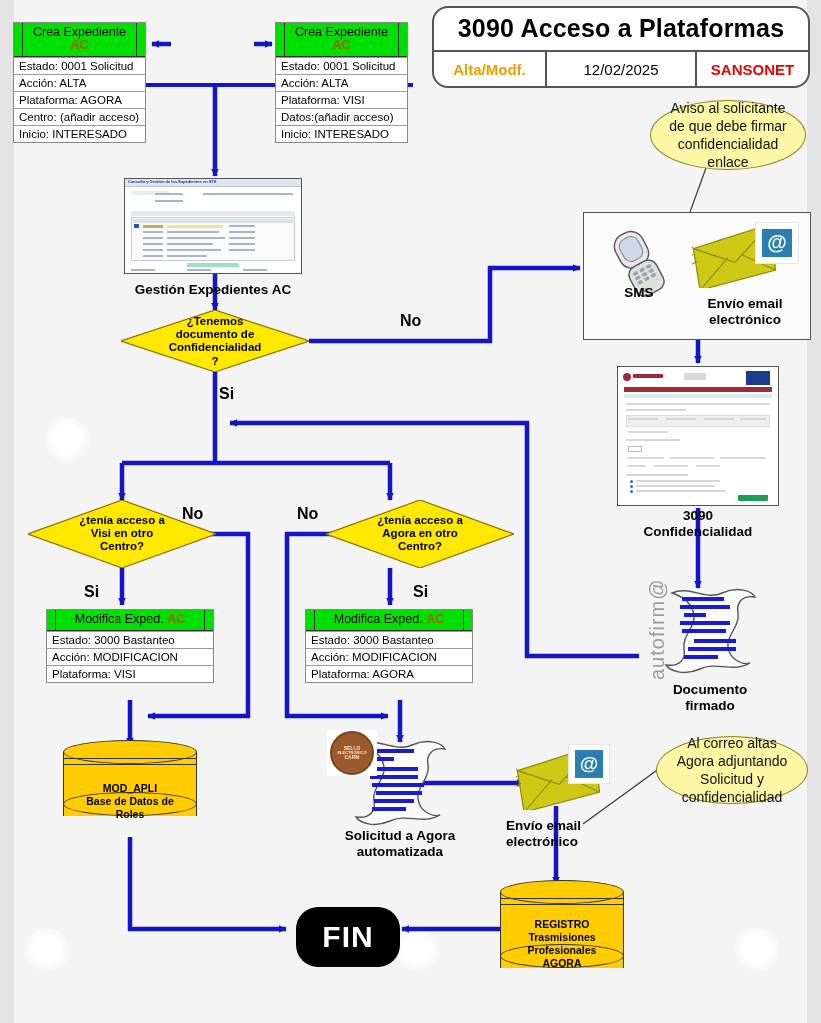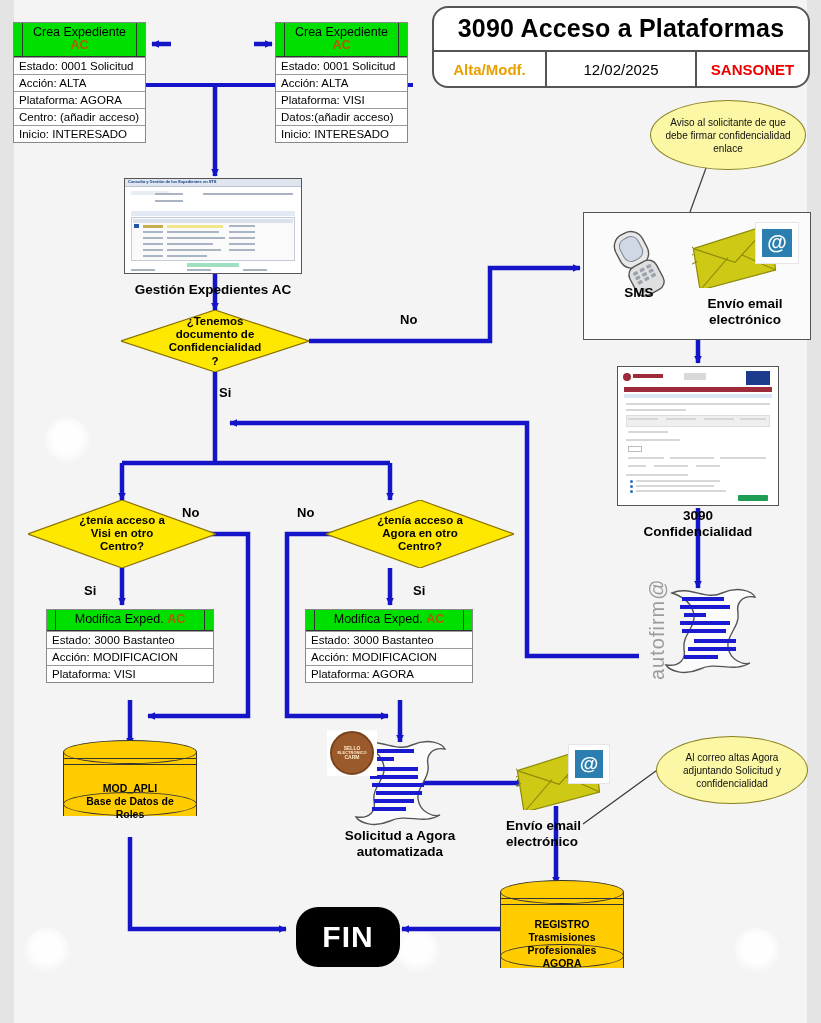--- a/index.html
+++ b/index.html
@@ -66,26 +66,26 @@
   .diamond{position:absolute;}
   .diamond .dtext{
     position:absolute;left:0;right:0;top:50%;transform:translateY(-50%);
     text-align:center;font-size:11.5px;font-weight:bold;line-height:1.15;color:#000;
   }
 
   
   .callout{
     position:absolute;background:#fbf7a5;border:1px solid #8a7f1e;border-radius:50%;
     display:flex;align-items:center;justify-content:center;text-align:center;
-    font-size:10px;line-height:1.3;color:#111;padding:4px 12px;box-sizing:border-box;
+    font-size:14px;line-height:1.3;color:#111;padding:4px 12px;box-sizing:border-box;
   }
 
   
   .lbl{position:absolute;font-weight:bold;color:#000;}
-  .lbl.lg{font-size:13px;}
+  .lbl.lg{font-size:16px;}
   .caption{position:absolute;text-align:center;font-weight:bold;font-size:13.5px;line-height:1.15;color:#000;}
 
   
   .framebox{position:absolute;border:1.5px solid #555;background:#fbfbfb;}
 
   
   .shot{position:absolute;border:1.5px solid #555;background:#fff;overflow:hidden;}
   .shot .tb{height:7px;background:#dfe6ef;border-bottom:1px solid #b9c3cf;}
   .shot .tbt{position:absolute;left:3px;top:0px;font-size:4px;color:#123a8a;font-weight:bold;}
   .shot .blk{position:absolute;background:#cdd6e2;}
@@ -387,20 +387,24 @@
     </svg>
     <div class="ln" style="left:22px;top:14px;width:42px;"></div>
     <div class="ln" style="left:20px;top:22px;width:50px;"></div>
     <div class="ln" style="left:24px;top:30px;width:22px;"></div>
     <div class="ln" style="left:20px;top:38px;width:50px;"></div>
     <div class="ln" style="left:22px;top:46px;width:44px;"></div>
     <div class="ln" style="left:34px;top:56px;width:42px;"></div>
     <div class="ln" style="left:28px;top:64px;width:48px;"></div>
     <div class="ln" style="left:24px;top:72px;width:34px;"></div>
   </div>
+  <div class="caption" style="left:652px;top:682px;width:116px;">
+    <span>Documento</span><br>
+    <span>firmado</span>
+  </div>
 
   <div class="diamond" style="left:28px;top:500px;width:188px;height:68px;">
     <svg width="188" height="68" style="position:absolute;left:0;top:0;">
       <polygon points="94,0 188,34 94,68 0,34" fill="#ffe800" stroke="#8a7000" stroke-width="1.2"></polygon>
     </svg>
     <div class="dtext">
       <span>¿tenía acceso a</span><br>
       <span>Visi en otro</span><br>
       <span>Centro?</span>
     </div>

